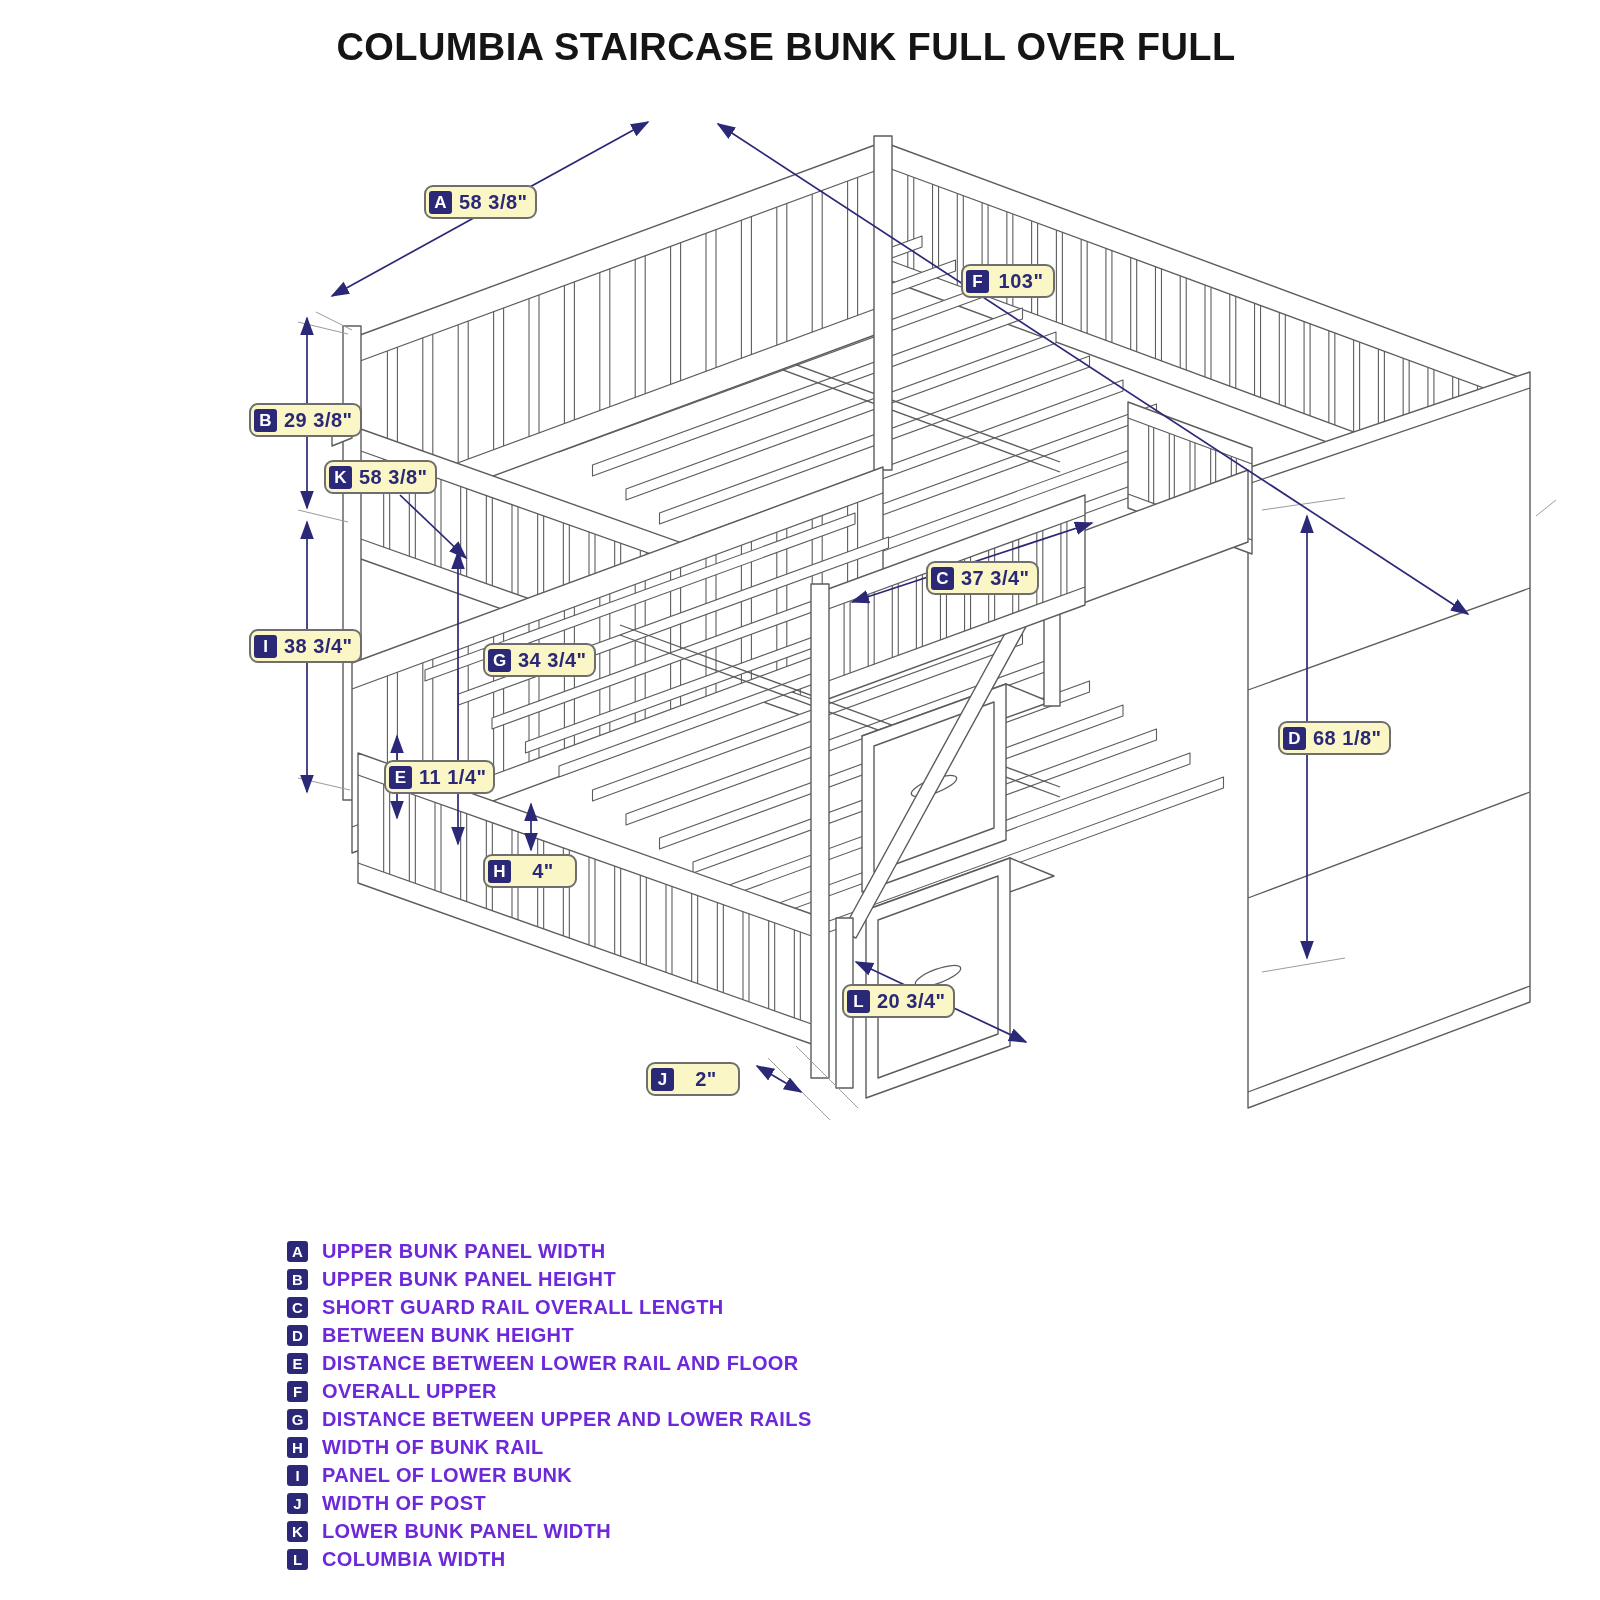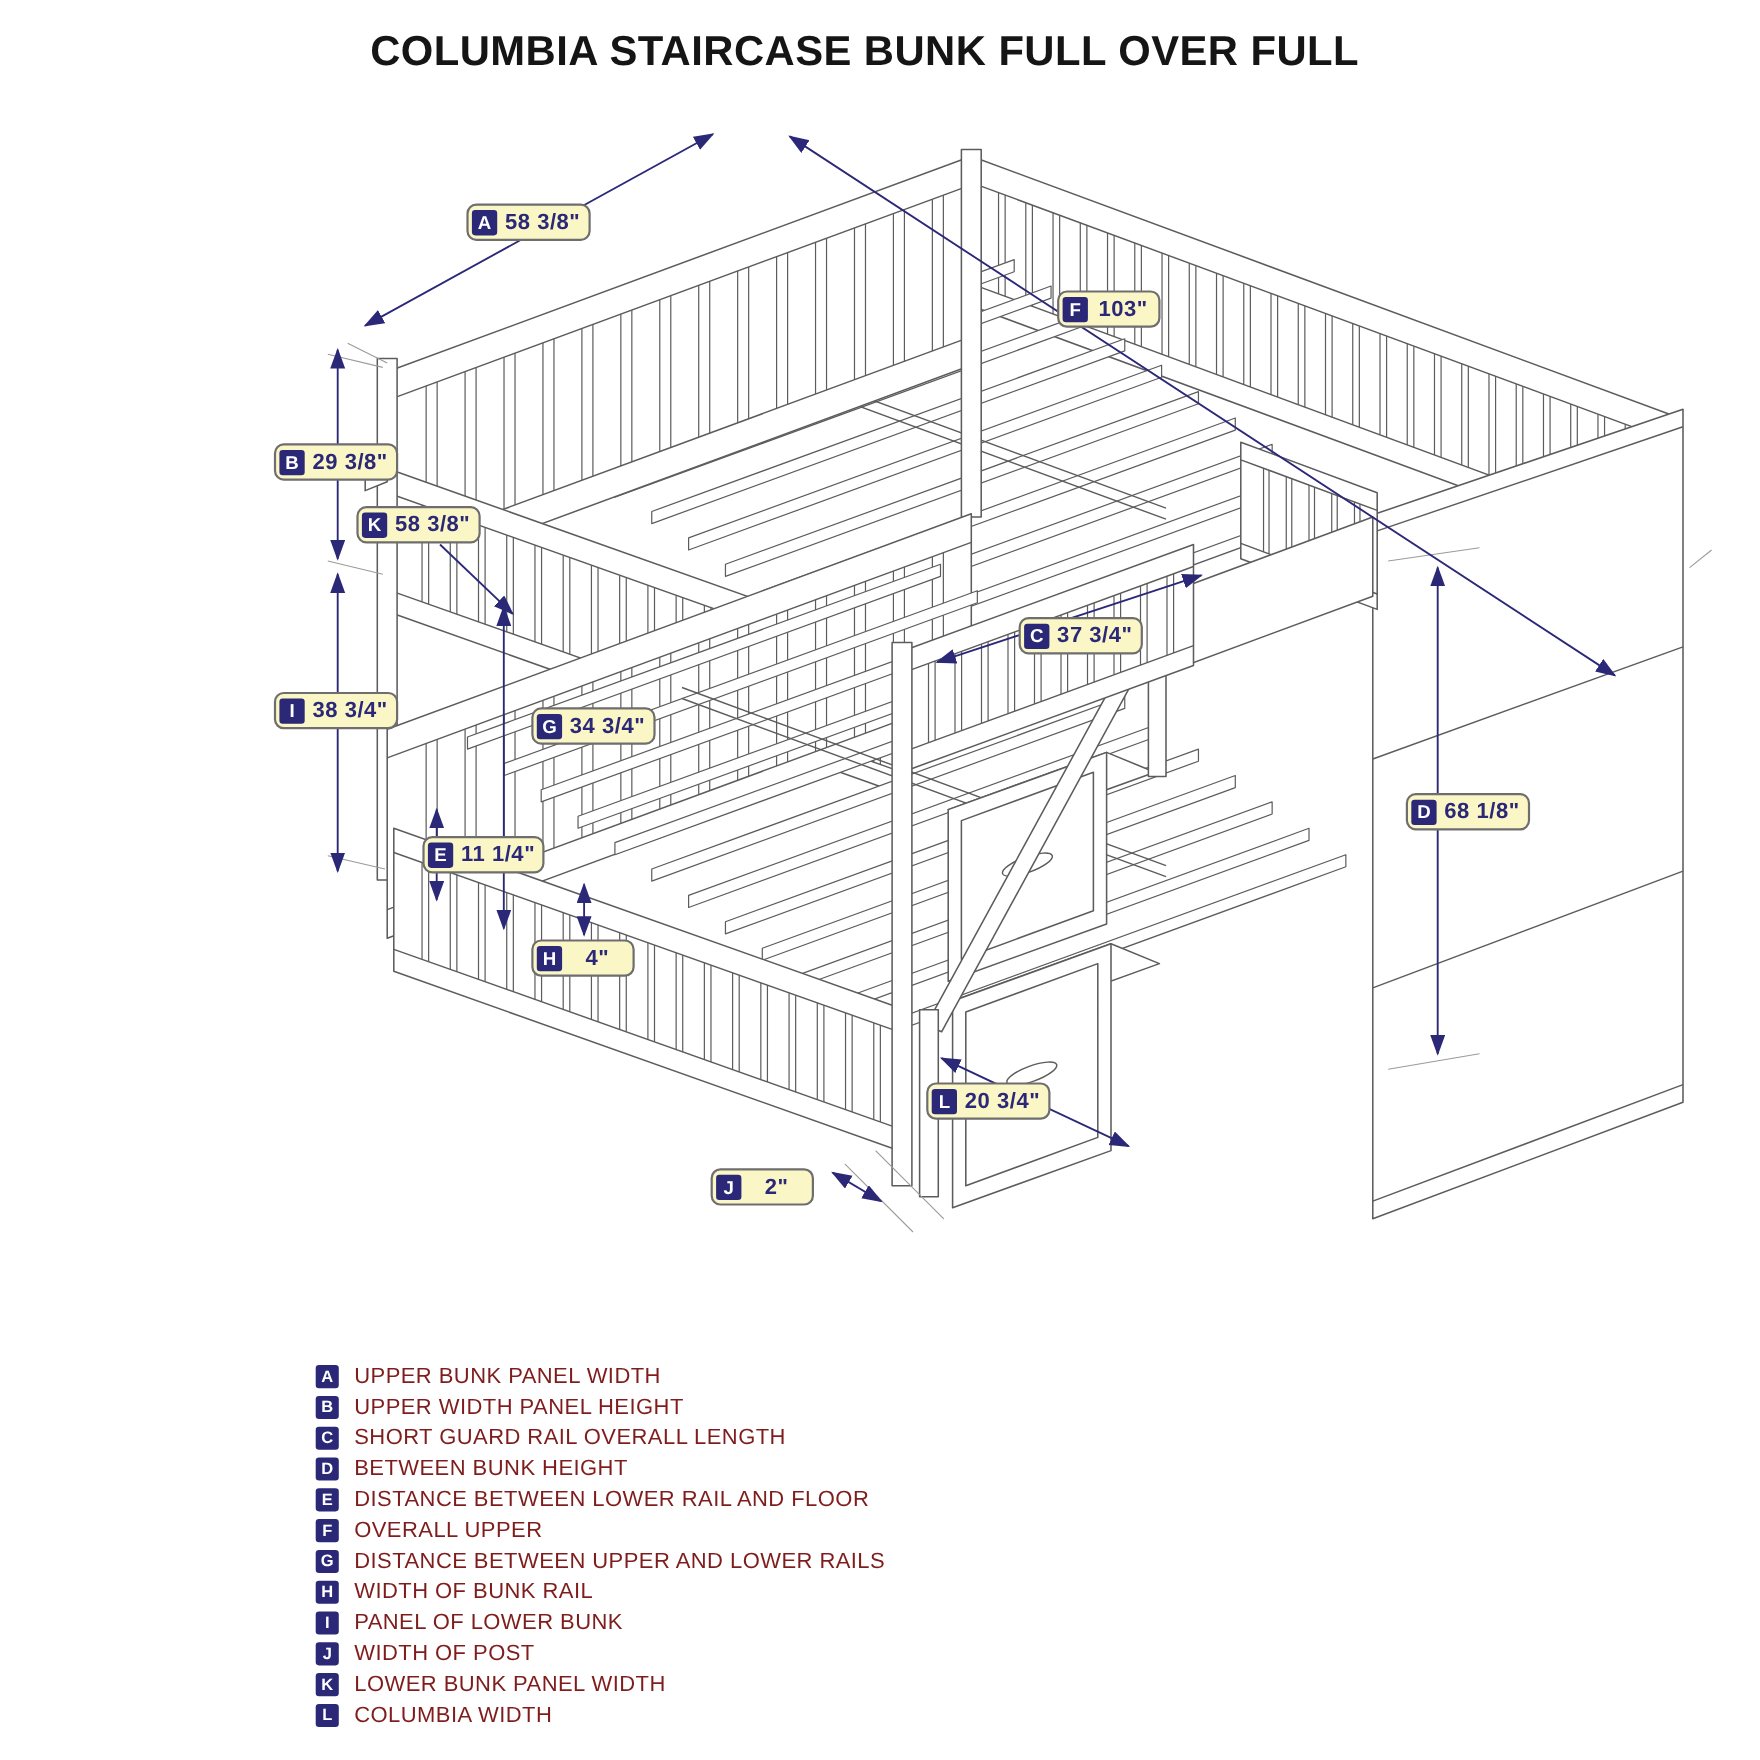--- a/index.html
+++ b/index.html
@@ -29,21 +29,21 @@
   .legend{
     position:absolute;left:287px;top:1240px;z-index:5;
     display:flex;flex-direction:column;gap:6px;
   }
   .legend-row{display:flex;align-items:center;gap:14px;height:22px;}
   .lbadge{
     width:21px;height:21px;background:#2b2977;color:#fff;font-weight:bold;font-size:15px;
     display:flex;align-items:center;justify-content:center;border-radius:3px;line-height:1;flex:none;
   }
   .llabel{
-    font-size:20px;font-weight:normal;color:#7f1d1d;letter-spacing:.4px;white-space:nowrap;text-align:center;
+    font-size:20px;font-weight:bold;color:#6d28d9;letter-spacing:.4px;white-space:nowrap;text-align:center;
   }
 </style>
 </head>
 <body>
 
 <div class="title">COLUMBIA STAIRCASE BUNK FULL OVER FULL</div>
 
 <svg id="art" width="1600" height="1600" viewBox="0 0 1600 1600">
   <defs>
     <marker id="ah" markerWidth="11" markerHeight="9" refX="10" refY="4" orient="auto-start-reverse">
@@ -396,21 +396,21 @@
     <span class="pval">2"</span>
   </div>
 
 <div class="legend">
   <div class="legend-row">
       <span class="lbadge">A</span>
       <span class="llabel">UPPER BUNK PANEL WIDTH</span>
     </div>
   <div class="legend-row">
       <span class="lbadge">B</span>
-      <span class="llabel">UPPER WIDTH PANEL HEIGHT</span>
+      <span class="llabel">UPPER BUNK PANEL HEIGHT</span>
     </div>
   <div class="legend-row">
       <span class="lbadge">C</span>
       <span class="llabel">SHORT GUARD RAIL OVERALL LENGTH</span>
     </div>
   <div class="legend-row">
       <span class="lbadge">D</span>
       <span class="llabel">BETWEEN BUNK HEIGHT</span>
     </div>
   <div class="legend-row">

